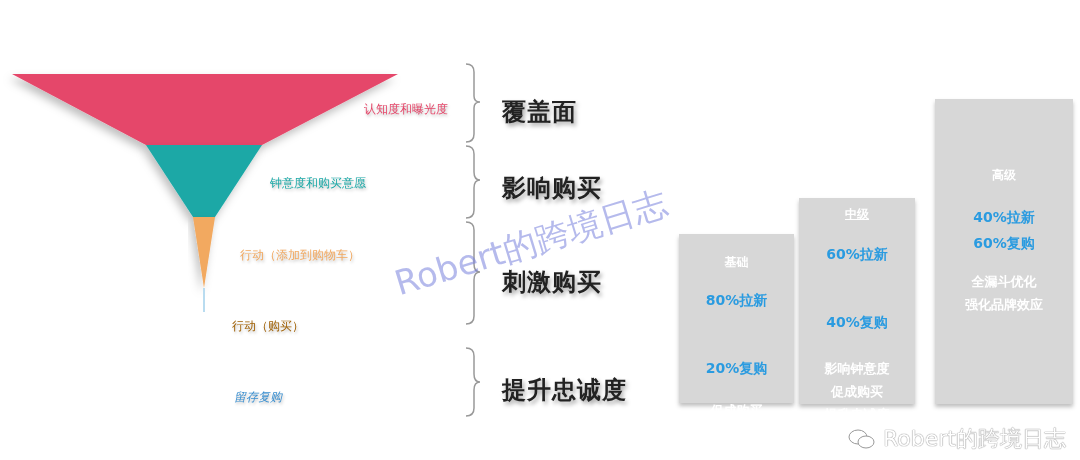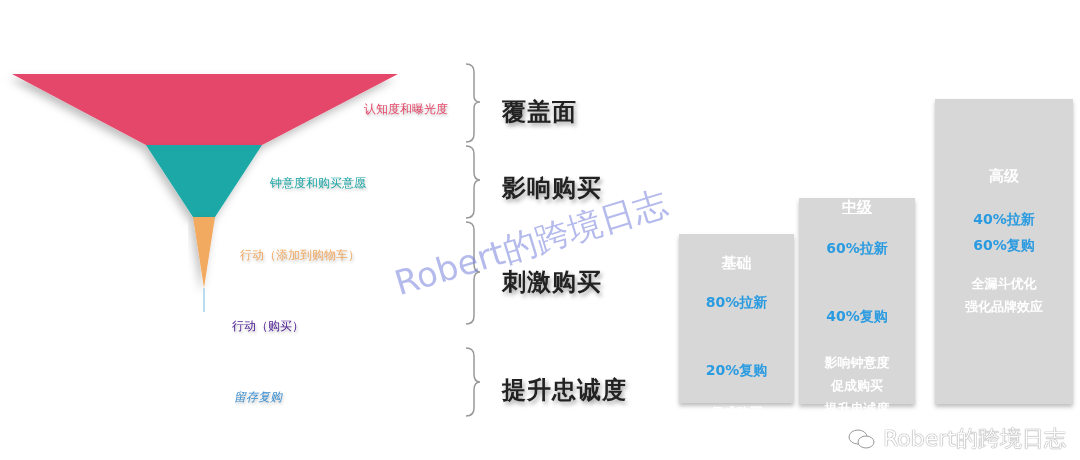--- a/index.html
+++ b/index.html
@@ -6,21 +6,21 @@
   body { width:1080px; height:460px; position:relative; overflow:hidden;
          font-family:"DejaVu Sans", sans-serif; }
   .abs { position:absolute; }
   svg.funnel { position:absolute; left:0; top:0; }
   .stage-label { font-size:12px; white-space:nowrap; text-shadow:1px 2px 3px rgba(0,0,0,0.25); }
   .bracket { position:absolute; }
   .phase-label { font-size:24px; color:#222; white-space:nowrap; font-weight:bold;
                  text-shadow:2px 3px 4px rgba(0,0,0,0.35); letter-spacing:1px;margin-top:8px; }
   .tier-box { position:absolute; background:#d7d7d7; box-shadow:0 3px 4px rgba(0,0,0,0.25);
               display:flex; flex-direction:column; align-items:center; }
-  .tier-title { color:#ffffff; font-size:15px; font-weight:bold; }
+  .tier-title { color:#ffffff; font-size:12px; font-weight:bold; }
   .tier-ratio { color:#2a9be0; font-size:14px; font-weight:bold; line-height:22px; text-align:center;margin-top:46px; }
   .tier-desc { color:#ffffff; font-size:13px; font-weight:bold; line-height:23px; text-align:center; }
   .watermark { position:absolute; font-size:34px; color:rgba(120,130,220,0.55);
                transform:rotate(-17deg); transform-origin:left center; white-space:nowrap; }
   .footer-mark { position:absolute; right:14px; bottom:6px; font-size:22px; color:#ffffff;
                  text-shadow:0 0 1px #888, 0 0 1px #888; white-space:nowrap; display:flex; align-items:center; gap:6px; }
 </style>
 </head>
 <body>
 
@@ -32,21 +32,21 @@
   </defs>
   <polygon points="12,74 398,74 262,145 146,145" fill="#e5476a" filter="url(#sh)"></polygon>
   <polygon points="146,145 262,145 215,217 193,217" fill="#1aa8a6" filter="url(#sh)"></polygon>
   <polygon points="193,217 215,217 204,288" fill="#f2a960" filter="url(#sh)"></polygon>
   <line x1="204" y1="288" x2="204" y2="312" stroke="#b9dcf0" stroke-width="2"></line>
 </svg>
 
 <div class="abs stage-label" style="left:364px;top:101px;"><span style="color:#e5476a">认知度和曝光度</span></div>
 <div class="abs stage-label" style="left:270px;top:175px;"><span style="color:#1aa8a6">钟意度和购买意愿</span></div>
 <div class="abs stage-label" style="left:240px;top:247px;"><span style="color:#f2a960">行动（添加到购物车）</span></div>
-<div class="abs stage-label" style="left:232px;top:318px;"><span style="color:#4c1d95">行动（购买）</span></div>
+<div class="abs stage-label" style="left:232px;top:318px;"><span style="color:#a16207">行动（购买）</span></div>
 <div class="abs stage-label" style="left:234px;top:389px;font-style:italic;"><span style="color:#3a8fd0">留存复购</span></div>
 
 <svg class="bracket" style="left:462px;top:62px;" width="24" height="360">
   <g fill="none" stroke="#999" stroke-width="1.5">
     <path d="M4,2 Q12,2 12,10 L12,34 Q12,40 18,40 Q12,40 12,46 L12,72 Q12,80 4,80"></path>
     <path d="M4,84 Q12,84 12,92 L12,110 Q12,118 18,118 Q12,118 12,126 L12,148 Q12,156 4,156"></path>
     <path d="M4,160 Q12,160 12,168 L12,202 Q12,210 18,210 Q12,210 12,218 L12,254 Q12,262 4,262"></path>
     <path d="M4,286 Q12,286 12,294 L12,312 Q12,320 18,320 Q12,320 12,328 L12,346 Q12,354 4,354"></path>
   </g>
 </svg>
@@ -57,21 +57,21 @@
 <div class="abs phase-label" style="left:502px;top:366px;">提升忠诚度</div>
 
 <div class="tier-box" style="left:679px;top:234px;width:115px;height:169px;">
   <div class="tier-title" style="margin-top:20px;">基础</div>
   <div class="tier-ratio" style="margin-top:18px;">80%拉新</div>
   <div class="tier-ratio">20%复购</div>
   <div class="tier-desc" style="margin-top:20px;">促成购买</div>
 </div>
 
 <div class="tier-box" style="left:799px;top:198px;width:116px;height:206px;">
-  <div class="tier-title" style="margin-top:0;text-decoration:underline;">中级</div>
+  <div class="tier-title" style="margin-top:8px;text-decoration:underline;">中级</div>
   <div class="tier-ratio" style="margin-top:20px;">60%拉新</div>
   <div class="tier-ratio">40%复购</div>
   <div class="tier-desc" style="margin-top:24px;">影响钟意度</div>
   <div class="tier-desc">促成购买</div>
   <div class="tier-desc">提升忠诚度</div>
 </div>
 
 <div class="tier-box" style="left:935px;top:99px;width:138px;height:305px;">
   <div class="tier-title" style="margin-top:68px;">高级</div>
   <div class="tier-ratio" style="margin-top:22px;">40%拉新</div>

